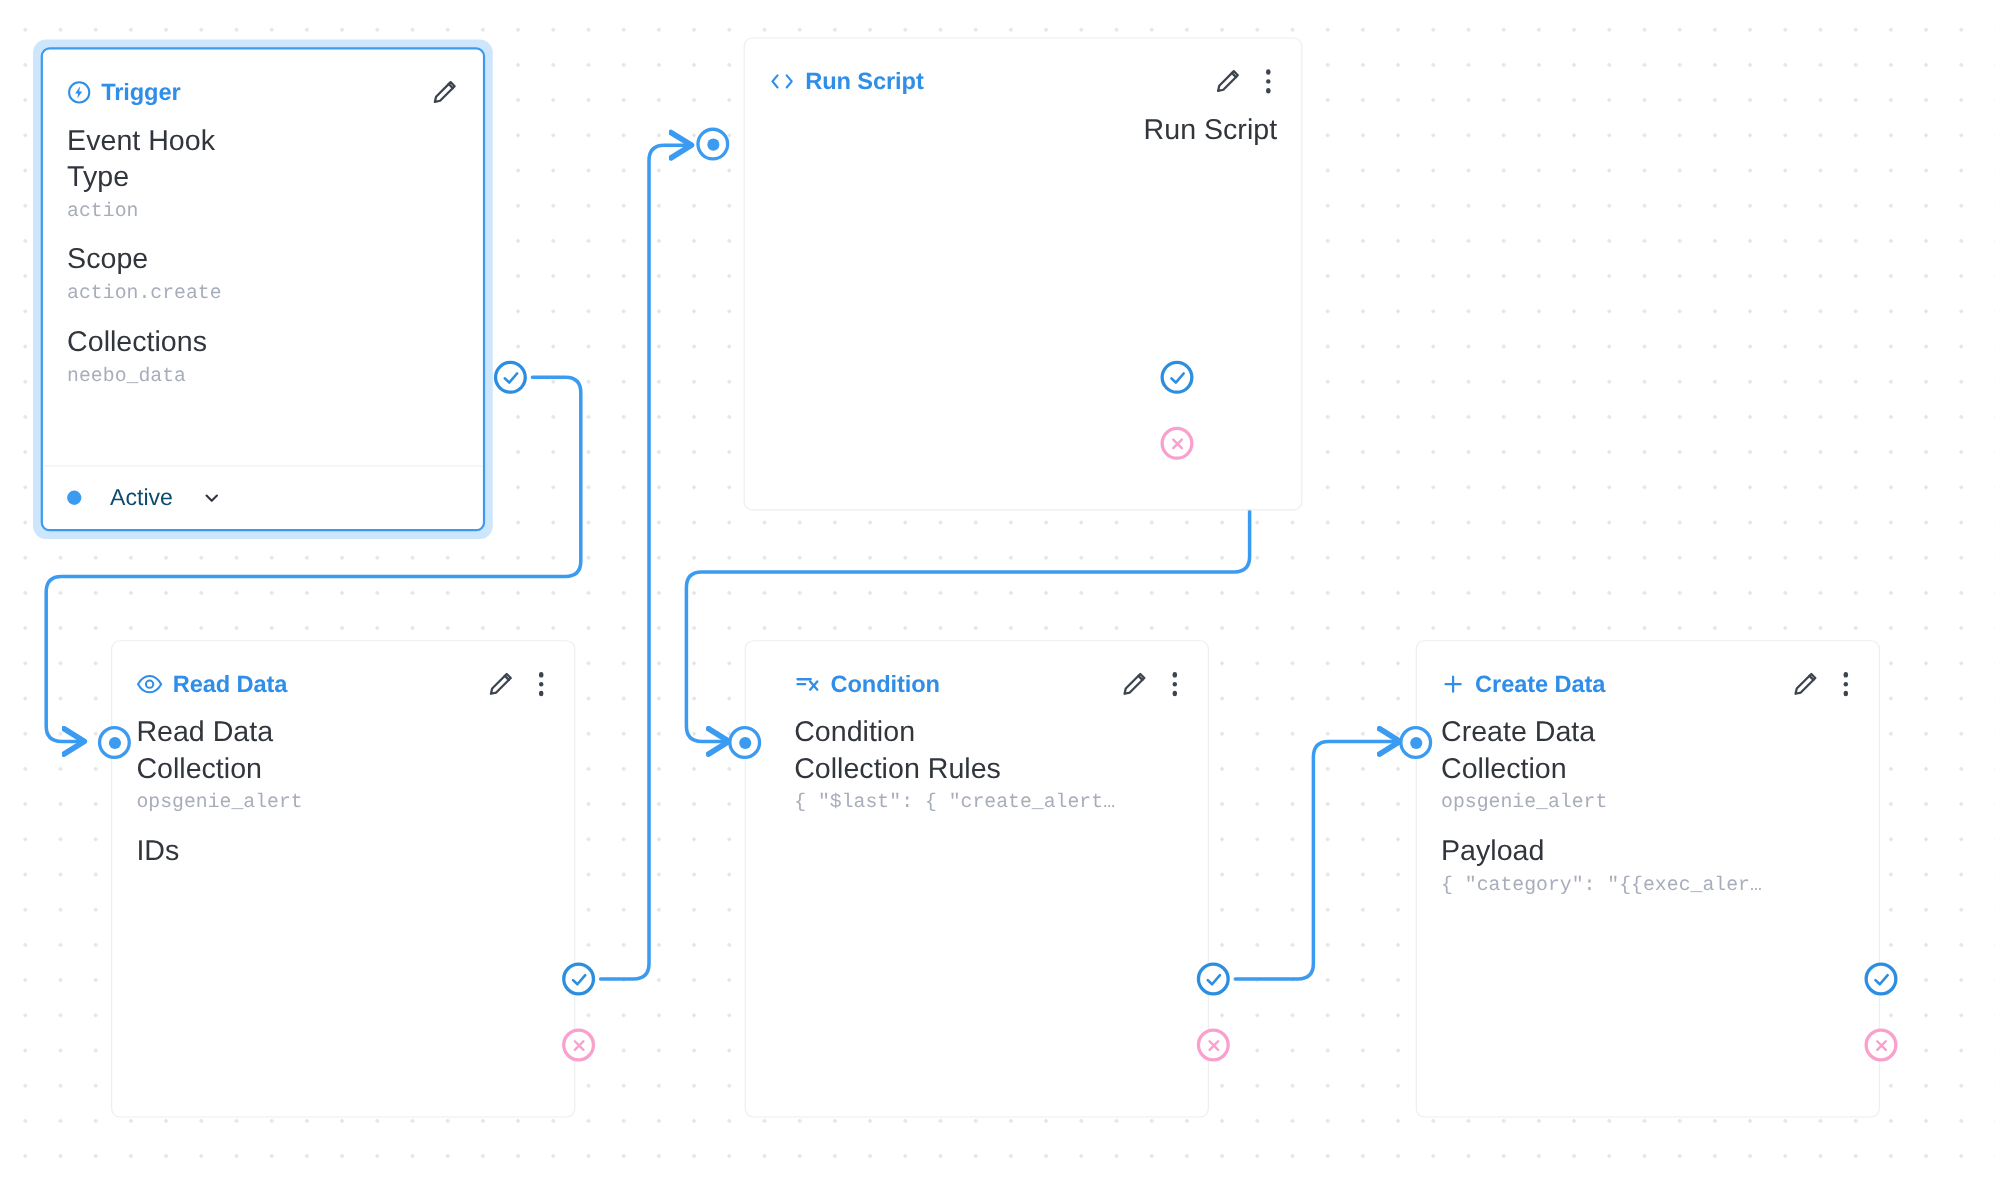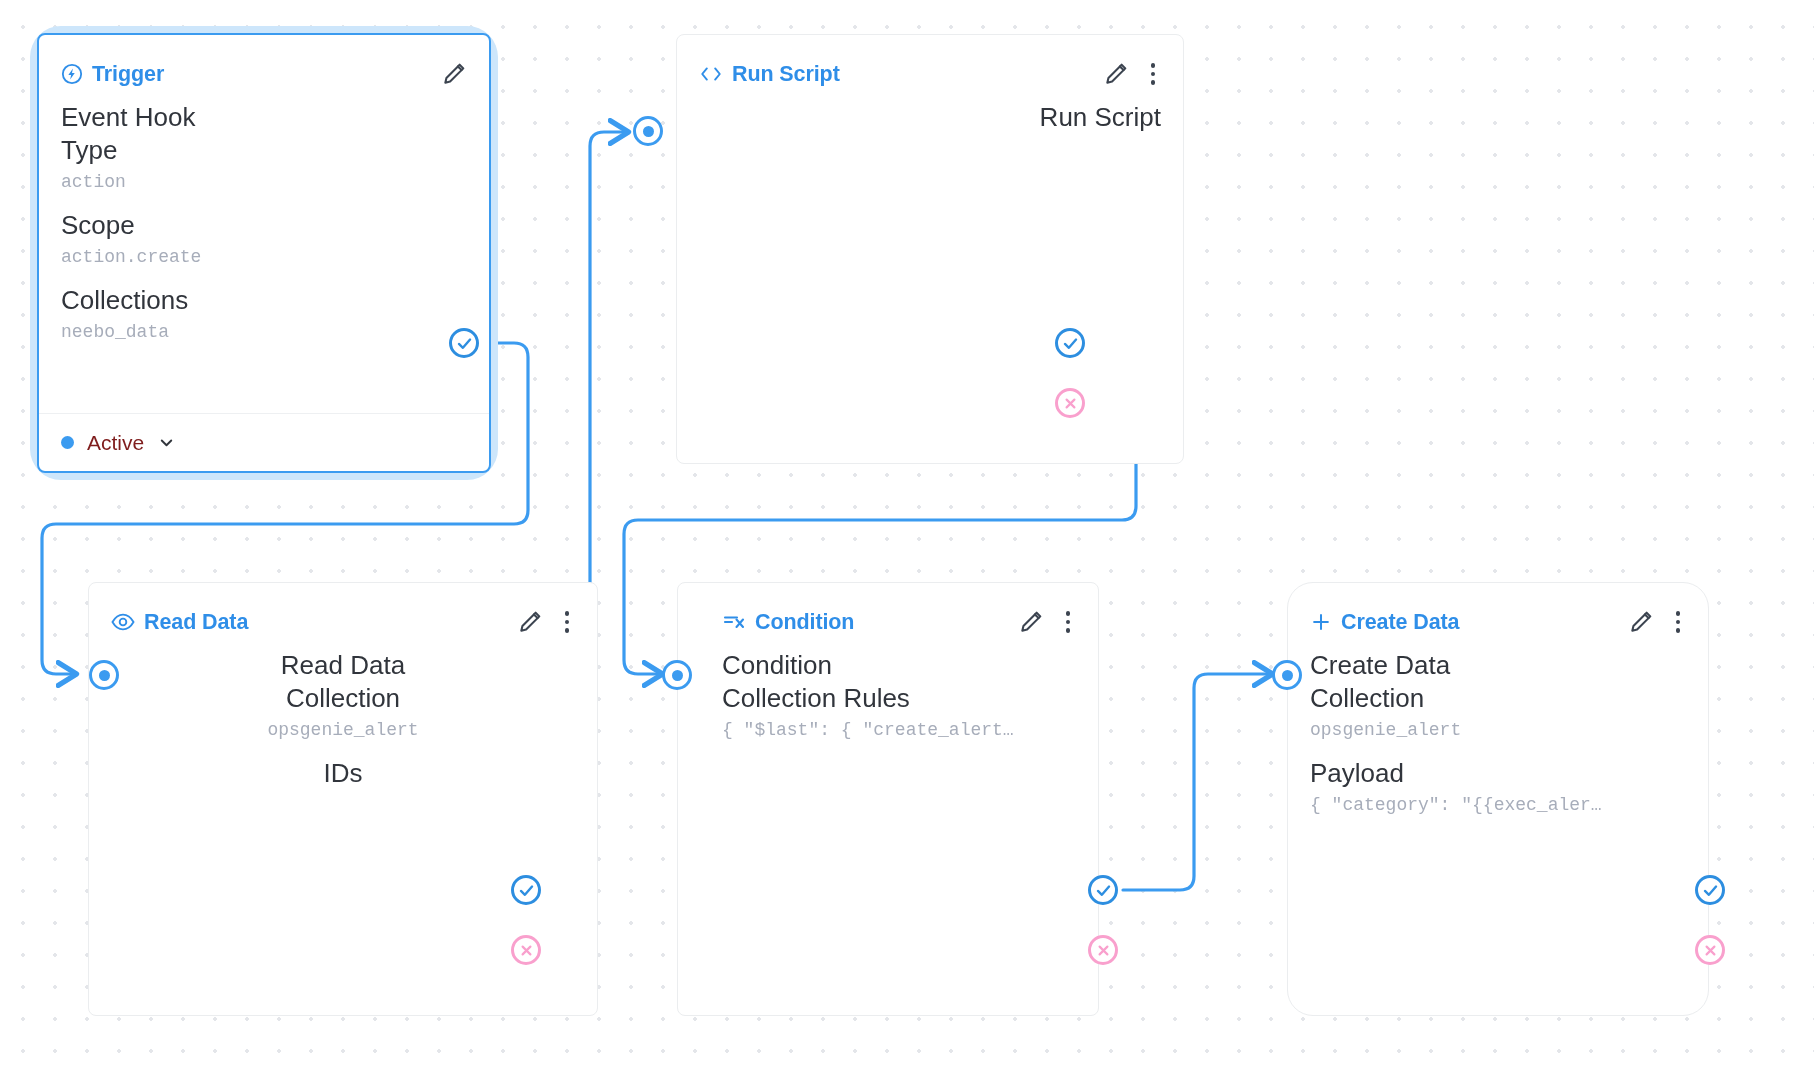--- a/index.html
+++ b/index.html
@@ -72,22 +72,22 @@
   .gap { height: 11px; }
 
   .card-footer {
     position: absolute; left: 0; right: 0; bottom: 0;
     border-top: 1px solid #eef0f2;
     height: 58px;
     display: flex; align-items: center;
     padding: 0 22px;
   }
   .status {
-    display: flex; align-items: center; gap: 13px;
-    font-size: 21px; color: #7f1d1d; cursor: pointer;
+    display: flex; align-items: center; gap: 26px;
+    font-size: 21px; color: #0c4a6e; cursor: pointer;
   }
   .dot-blue { width: 13px; height: 13px; border-radius:50%; background:#3b9bf0; display:block; }
 
   
   .port {
     position: absolute;
     width: 30px; height: 30px;
     border-radius: 50%;
     background: #ffffff;
     border: 3px solid #3b9bf0;
@@ -126,21 +126,21 @@
       <path d="M 484,343 H 514 Q 528,343 528,357 V 510 Q 528,524 514,524 H 56 Q 42,524 42,538 V 660 Q 42,674 56,674 H 76"></path>
 
       <path d="M 546,890 H 576 Q 590,890 590,876 V 146 Q 590,132 604,132 H 628"></path>
 
       <path d="M 1100,343 H 1122 Q 1136,343 1136,357 V 506 Q 1136,520 1122,520 H 638 Q 624,520 624,534 V 660 Q 624,674 638,674 H 662"></path>
 
       <path d="M 1123,890 H 1180 Q 1194,890 1194,876 V 688 Q 1194,674 1208,674 H 1272"></path>
     </g>
   </svg>
 
-  <div class="panel selected-wrap" style="left:30px; top:26px; width:468px; height:454px;border-radius:31px;">
+  <div class="panel selected-wrap" style="left:30px; top:36px; width:418px; height:454px;">
     <div class="inner">
       <div class="card-head">
         <span class="card-title">
           <span>
             <svg width="22" height="22" viewBox="0 0 24 24">
               <circle cx="12" cy="12" r="10" fill="none" stroke="#2f8ee8" stroke-width="2"></circle>
               <path d="M13 6 L8 13 h3 l-1 5 5-7 h-3 z" fill="#2f8ee8"></path>
             </svg>
           </span>
           <span>Trigger</span>
@@ -222,21 +222,21 @@
     <svg width="19" height="19" viewBox="0 0 24 24" fill="none" stroke="#2d8ee0" stroke-width="3" stroke-linecap="round" stroke-linejoin="round">
         <path d="M5 12.6 L10 17.4 L19 7"></path>
       </svg>
   </div>
   <div class="port-x" style="left:1055px; top:388px;">
     <svg width="17" height="17" viewBox="0 0 24 24" fill="none" stroke="#f9a0cd" stroke-width="3.1" stroke-linecap="round">
         <path d="M6.5 6.5 L17.5 17.5 M17.5 6.5 L6.5 17.5"></path>
       </svg>
   </div>
 
-  <div class="panel" style="left:88px; top:582px; width:510px; height:434px;text-align:center;">
+  <div class="panel" style="left:101px; top:582px; width:422px; height:434px;">
     <div class="card-head">
       <span class="card-title">
         <span>
           <svg width="24" height="20" viewBox="0 0 26 20" fill="none" stroke="#2f8ee8" stroke-width="2">
             <path d="M1.6 10 C5 4 9 2 13 2 C17 2 21 4 24.4 10 C21 16 17 18 13 18 C9 18 5 16 1.6 10 Z"></path>
             <circle cx="13" cy="10" r="3.6"></circle>
           </svg>
         </span>
         <span>Read Data</span>
       </span>
@@ -315,21 +315,21 @@
     <svg width="19" height="19" viewBox="0 0 24 24" fill="none" stroke="#2d8ee0" stroke-width="3" stroke-linecap="round" stroke-linejoin="round">
         <path d="M5 12.6 L10 17.4 L19 7"></path>
       </svg>
   </div>
   <div class="port-x" style="left:1088px; top:935px;">
     <svg width="17" height="17" viewBox="0 0 24 24" fill="none" stroke="#f9a0cd" stroke-width="3.1" stroke-linecap="round">
         <path d="M6.5 6.5 L17.5 17.5 M17.5 6.5 L6.5 17.5"></path>
       </svg>
   </div>
 
-  <div class="panel" style="left:1287px; top:582px; width:422px; height:434px;border-radius:26px;">
+  <div class="panel" style="left:1287px; top:582px; width:422px; height:434px;">
     <div class="card-head">
       <span class="card-title">
         <span>
           <svg width="22" height="22" viewBox="0 0 24 24" fill="none" stroke="#2f8ee8" stroke-width="2.2" stroke-linecap="round">
             <path d="M12 4.5 V19.5 M4.5 12 H19.5"></path>
           </svg>
         </span>
         <span>Create Data</span>
       </span>
       <span class="head-actions">

